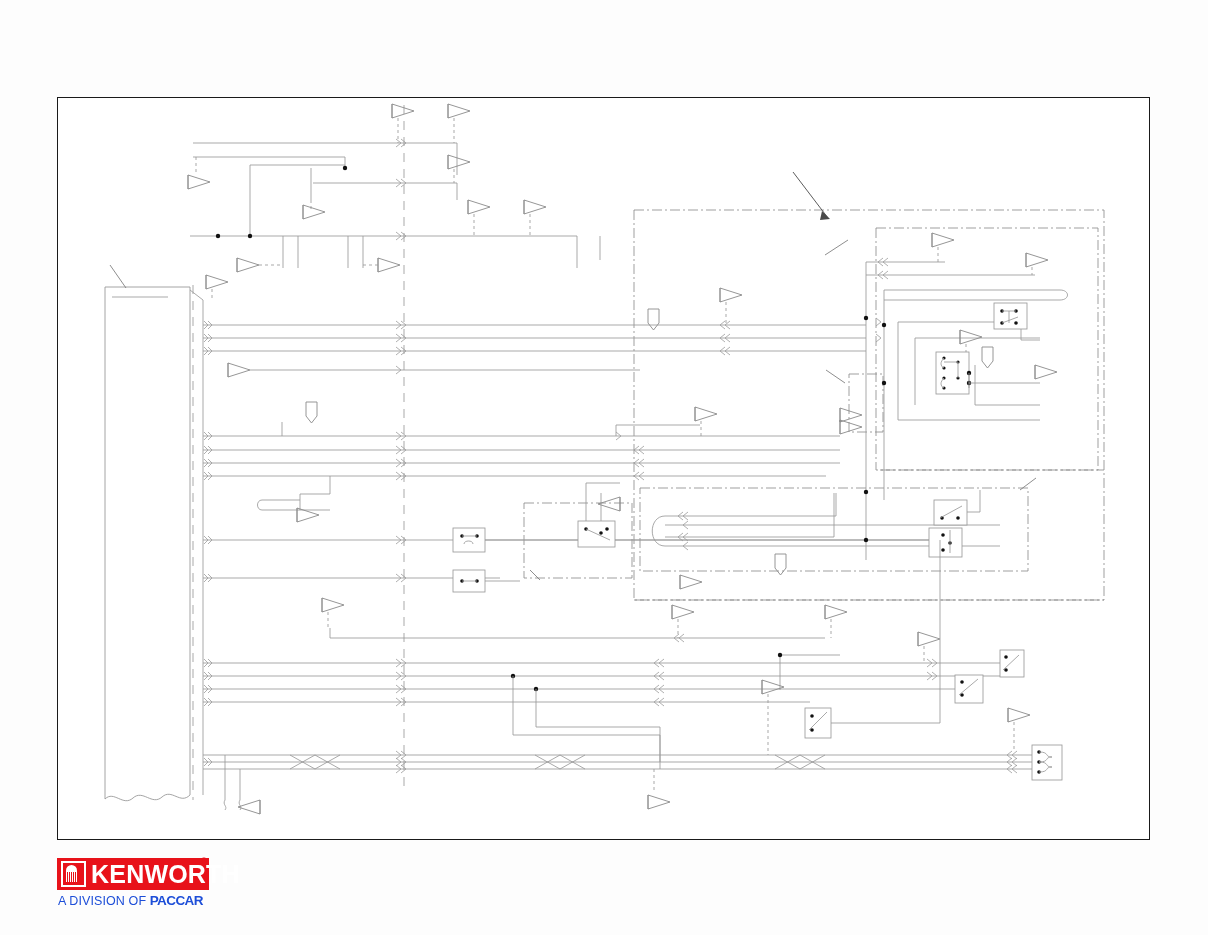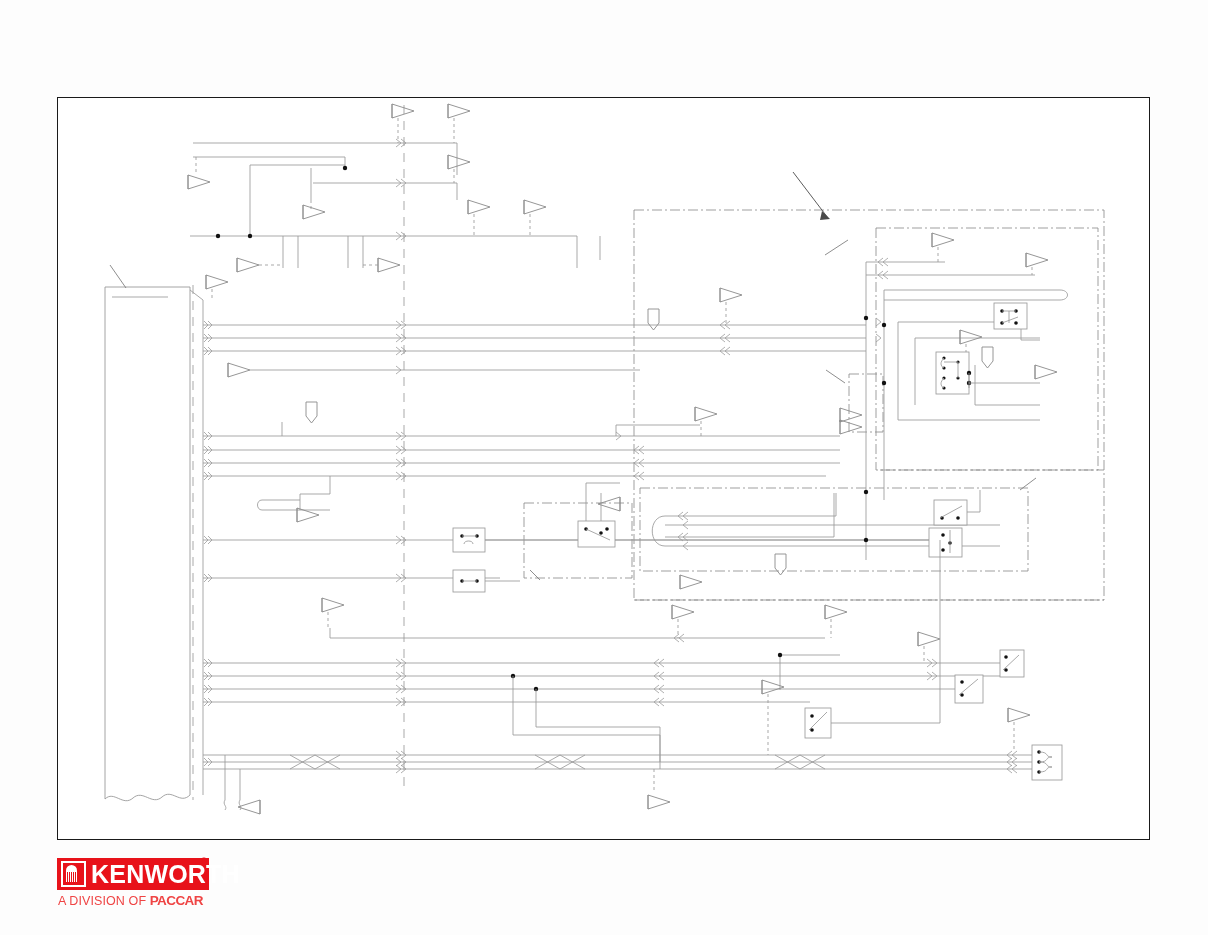--- a/index.html
+++ b/index.html
@@ -47,21 +47,21 @@
     color:#ffffff;font-size:25px;font-weight:bold;
     letter-spacing:0.2px;font-family:"Liberation Sans",sans-serif;
     line-height:28px;
   }
   .kw-reg{
     position:absolute;left:144px;top:-2px;
     color:#e8121a;font-size:8px;font-family:"Liberation Sans",sans-serif;
   }
   .kw-sub{
     position:absolute;left:1px;top:35px;
-    font-size:12.5px;color:#ef4444;letter-spacing:0.1px;
+    font-size:12.5px;color:#1d4ed8;letter-spacing:0.1px;
     font-family:"Liberation Sans",sans-serif;white-space:nowrap;
   }
   .kw-sub b{font-weight:bold;letter-spacing:-0.6px;font-size:13.5px;}
 </style>
 </head>
 <body>
 
 <div id="page">
 
   <div id="drawing-frame"></div>

